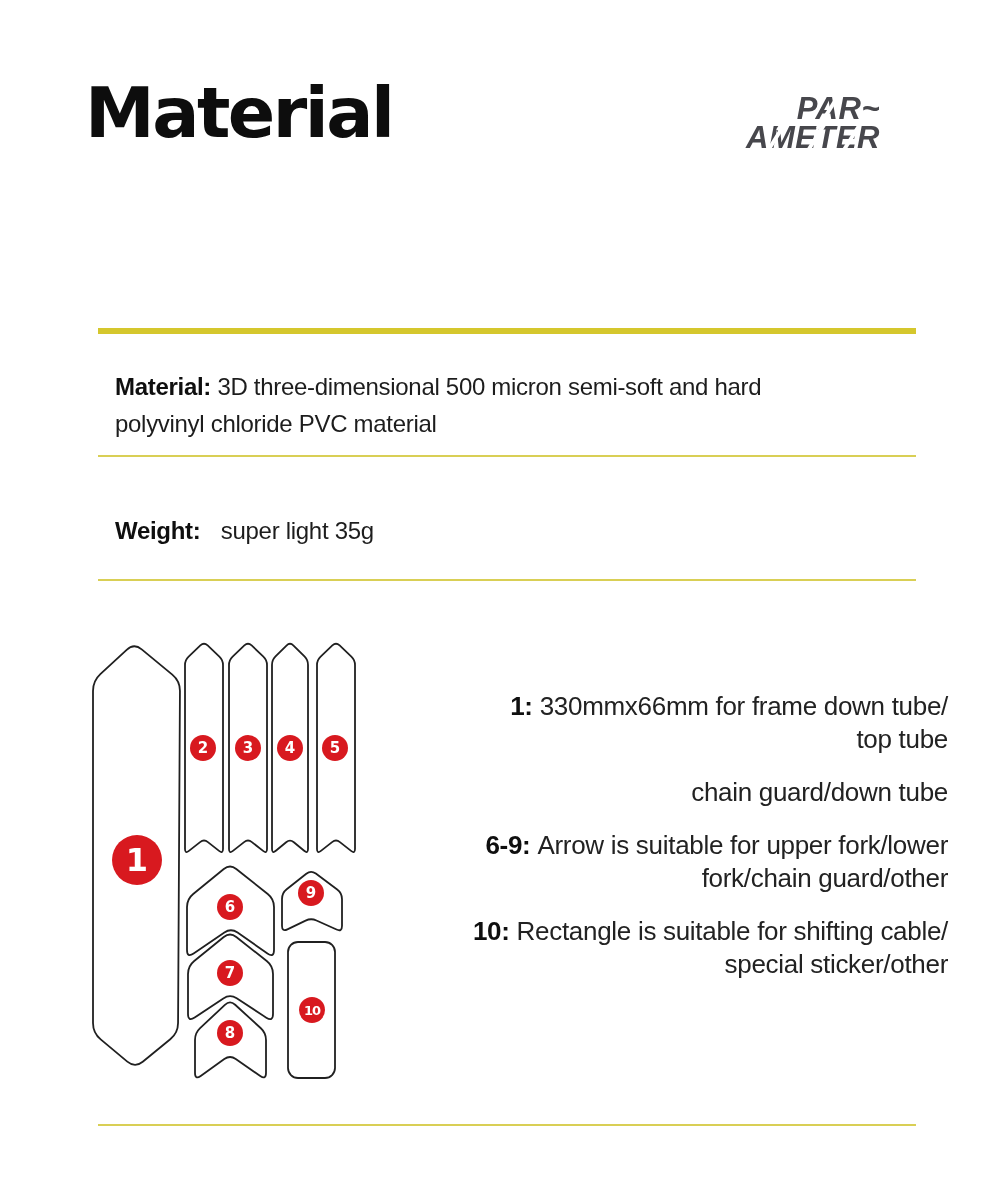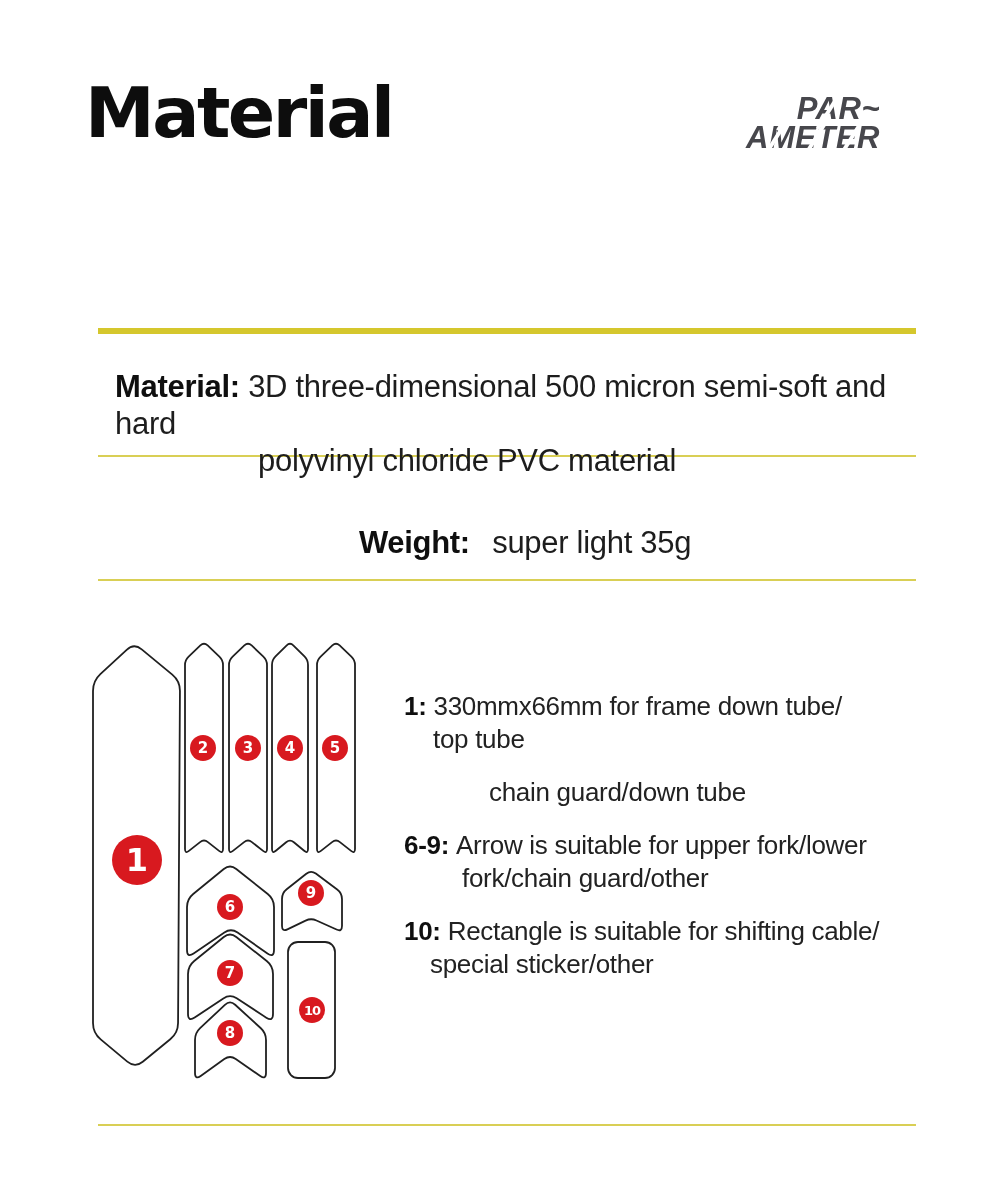--- a/index.html
+++ b/index.html
@@ -25,39 +25,39 @@
   .wm-slash {
     position:absolute; background:#ffffff; width:4px; height:46px;
     transform:rotate(32deg);
   }
 
   
   .bar-thick { left:98px; width:818px; height:6px; background:#d5c72d; }
   .bar-thin  { left:98px; width:818px; height:2px; background:#d9cf55; }
 
   
-  .spec { left:115px; font-size:31px; line-height:37px; letter-spacing:-0.3px; color:#1d1d1d; }
+  .spec { left:115px; font-size:24px; line-height:37px; letter-spacing:-0.3px; color:#1d1d1d; }
   .spec b { font-weight:700; color:#0f0f0f; }
-  .spec .l2 { margin-left:143px; }
+  .spec .l2 { }
   .spec .val { margin-left:14px; }
 
   
   .diagram { left:90px; top:630px; width:290px; height:465px; }
   .diagram svg { display:block; width:290px; height:465px; }
   .badge {
     position:absolute; background:#d8191f; color:#ffffff; border-radius:50%;
     display:flex; align-items:center; justify-content:center;
     font-family:"DejaVu Sans", sans-serif; font-weight:800;
   }
   .badge.sm { width:26px; height:26px; font-size:15px; }
   .badge.lg { width:50px; height:50px; font-size:32px; }
   .badge.tight { font-size:13px; letter-spacing:-1px;text-align:right; }
 
   
-  .legend { left:404px; top:690px; width:560px; }
+  .legend { left:388px; top:690px; width:560px;text-align:right; }
   .legend-item { font-size:26px; line-height:33px; letter-spacing:-0.3px; color:#222; margin-bottom:20px; }
   .legend-item .pfx { font-weight:700; color:#0f0f0f; margin-right:7px; }
   .ind0 { margin-left:29px; } .ind1 { margin-left:85px; }
   .ind2 { margin-left:58px; } .ind3 { margin-left:26px; }
 </style>
 </head>
 <body>
 
 <h1 class="abs page-title">Material</h1>
 
@@ -78,21 +78,21 @@
 <div class="abs bar-thin" style="top:1124px;"></div>
 
 <div class="abs spec" style="top:368px; width:820px;">
   <div>
     <b>Material:</b>
     <span>3D three-dimensional 500 micron semi-soft and hard</span>
   </div>
   <div class="l2">polyvinyl chloride PVC material</div>
 </div>
 
-<div class="abs spec" style="top:524px; width:820px;text-align:center;">
+<div class="abs spec" style="top:512px; width:820px;">
   <b>Weight:</b>
   <span class="val">super light 35g</span>
 </div>
 
 <div class="abs diagram">
   <svg id="shapes-svg" viewBox="0 0 290 465" xmlns="http://www.w3.org/2000/svg">
       <path d="M 36.66569703380069 19.79764665159936 Q 44 13 51.709617516270896 19.368814469962913 L 82.2903824837291 44.63118553003709 Q 90 51 89.94318273529194 60.99983858861887 L 88.05681726470806 393.0001614113811 Q 88 403 80.24437996288808 409.31271398369574 L 52.75562003711193 431.68728601630426 Q 45 438 37.317787204026246 431.5981560033552 L 10.682212795973758 409.4018439966448 Q 3 403 3 393 L 3 61 Q 3 51 10.33430296619931 44.20235334840064 Z" fill="#ffffff" stroke="#202020" stroke-width="1.8" stroke-linejoin="round"></path>
       <path d="M 110.37023658047087 15.438723239553916 Q 114 12 117.62976341952913 15.438723239553916 L 129.37023658047087 26.561276760446084 Q 133 30 133 35 L 133 219 Q 133 224 129.07558617233286 220.9017785571049 L 117.92441382766712 212.0982214428951 Q 114 209 110.07558617233288 212.0982214428951 L 98.92441382766712 220.9017785571049 Q 95 224 95 219 L 95 35 Q 95 30 98.62976341952913 26.561276760446084 Z" fill="#ffffff" stroke="#202020" stroke-width="1.8" stroke-linejoin="round"></path>
       <path d="M 154.37023658047087 15.438723239553916 Q 158 12 161.62976341952913 15.438723239553916 L 173.37023658047087 26.561276760446084 Q 177 30 177 35 L 177 219 Q 177 224 173.07558617233286 220.9017785571049 L 161.92441382766714 212.0982214428951 Q 158 209 154.07558617233286 212.0982214428951 L 142.92441382766714 220.9017785571049 Q 139 224 139 219 L 139 35 Q 139 30 142.62976341952913 26.561276760446084 Z" fill="#ffffff" stroke="#202020" stroke-width="1.8" stroke-linejoin="round"></path>
       <path d="M 196.46446609406726 15.535533905932738 Q 200 12 203.53553390593274 15.535533905932738 L 214.46446609406726 26.464466094067262 Q 218 30 218 35 L 218 219 Q 218 224 214.1588936020131 220.7990780016776 L 203.8411063979869 212.2009219983224 Q 200 209 196.1588936020131 212.2009219983224 L 185.8411063979869 220.7990780016776 Q 182 224 182 219 L 182 35 Q 182 30 185.53553390593274 26.464466094067262 Z" fill="#ffffff" stroke="#202020" stroke-width="1.8" stroke-linejoin="round"></path>

